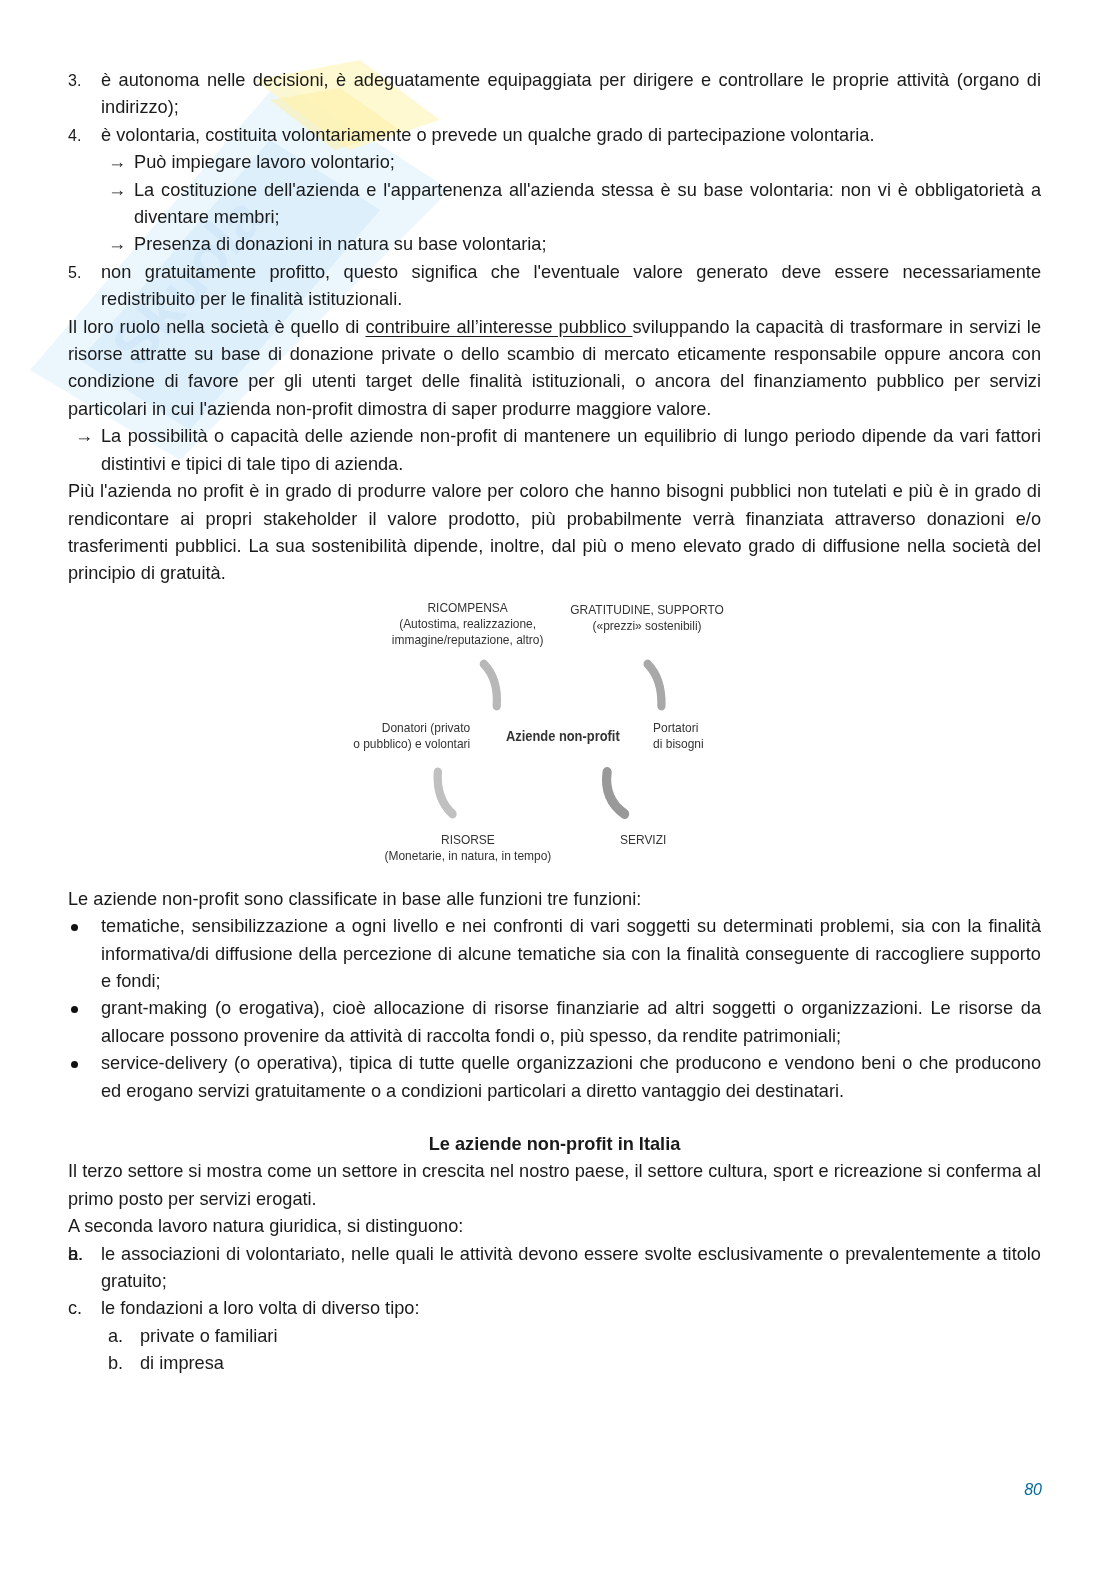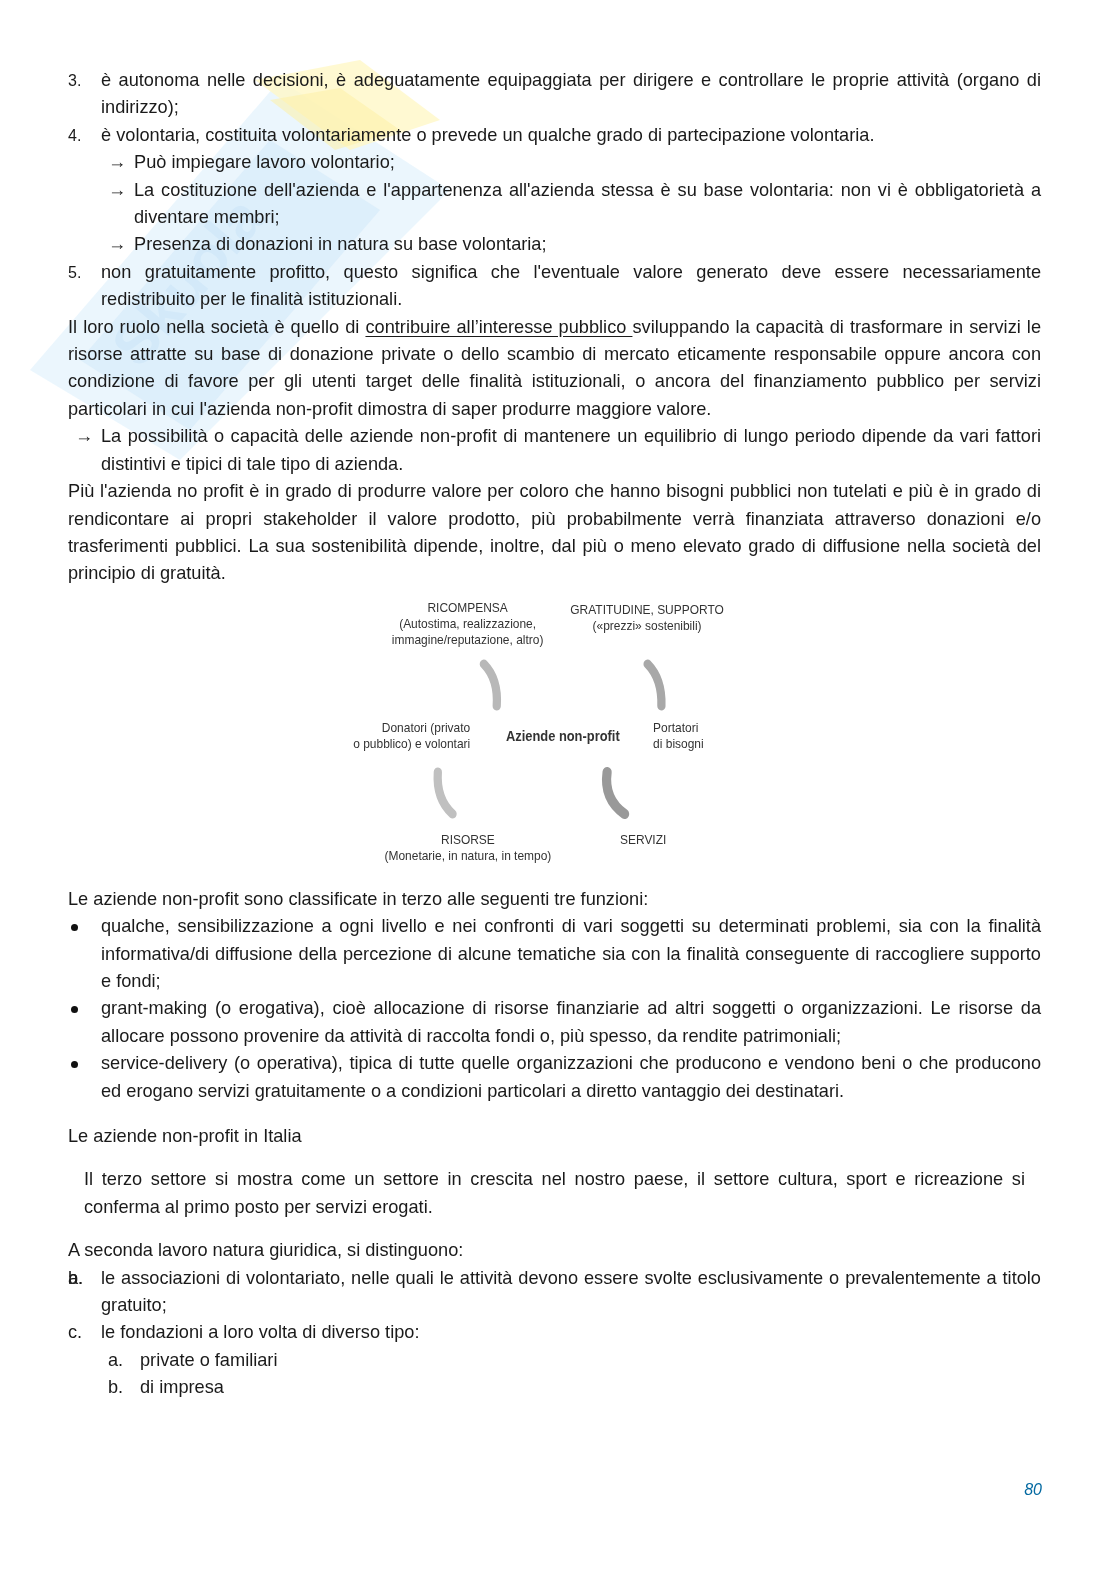--- a/index.html
+++ b/index.html
@@ -19,21 +19,21 @@
     .arrow-item { position: relative; padding-left: 66px; }
     .arrow-item .arr { position: absolute; left: 40px; top: 0; }
     .arrow-item.top { padding-left: 33px; }
     .arrow-item.top .arr { left: 7px; }
     .bullet-item { position: relative; padding-left: 33px; }
     .bullet-item .dot { position: absolute; left: 3px; top: 11px; width: 7px; height: 7px; border-radius: 50%; background: #111; }
     .alpha-item { position: relative; padding-left: 33px; }
     .alpha-item .num { position: absolute; left: 0; top: 0; }
     .alpha-sub { position: relative; padding-left: 72px; }
     .alpha-sub .num { position: absolute; left: 40px; top: 0; }
-    .heading { font-weight: normal; margin-top: 18px; }
+    .heading { font-weight: bold; margin-top: 26px; text-align: center; }
 
     .diagram { position: relative; width: 420px; height: 290px; margin: 6px 0 2px 276px;
       font-family: "Liberation Sans", "DejaVu Sans", sans-serif; color: #333; font-size: 13px; line-height: 16px;
       transform: scaleX(0.92); transform-origin: left top; }
     .diagram .lbl { position: absolute; text-align: center; white-space: nowrap; }
     .diagram .center { font-weight: bold; font-size: 14px; }
     .diagram svg { position: absolute; left: 0; top: 0; }
 
     .page-number { position: absolute; right: 74px; top: 1476px; font-style: italic; font-size: 16px; color: #0369a1; }
   </style>
@@ -111,36 +111,36 @@
         <div>Portatori</div>
         <div>di bisogni</div>
       </div>
       <div class="lbl" style="left:44px; top:238px;">
         <div>RISORSE</div>
         <div>(Monetarie, in natura, in tempo)</div>
       </div>
       <div class="lbl" style="left:300px; top:238px;">SERVIZI</div>
     </div>
 
-    <p style="margin:0">Le aziende non-profit sono classificate in terzo alle seguenti tre funzioni:</p>
+    <p style="margin:0">Le aziende non-profit sono classificate in base alle funzioni tre funzioni:</p>
     <div class="bullet-item justify">
       <span class="dot"></span>
-      <b>qualche</b><span>, sensibilizzazione a ogni livello e nei confronti di vari soggetti su determinati problemi, sia con la finalità informativa/di diffusione della percezione di alcune tematiche sia con la finalità conseguente di raccogliere supporto e fondi;</span>
+      <b>tematiche</b><span>, sensibilizzazione a ogni livello e nei confronti di vari soggetti su determinati problemi, sia con la finalità informativa/di diffusione della percezione di alcune tematiche sia con la finalità conseguente di raccogliere supporto e fondi;</span>
     </div>
     <div class="bullet-item justify">
       <span class="dot"></span>
       <b>grant-making</b><span> (o erogativa), cioè allocazione di risorse finanziarie ad altri soggetti o organizzazioni. Le risorse da allocare possono provenire da attività di raccolta fondi o, più spesso, da rendite patrimoniali;</span>
     </div>
     <div class="bullet-item justify">
       <span class="dot"></span>
       <b>service-delivery</b><span> (o operativa), tipica di tutte quelle organizzazioni che producono e vendono beni o che producono ed erogano servizi gratuitamente o a condizioni particolari a diretto vantaggio dei destinatari.</span>
     </div>
 
     <div class="heading">Le aziende non-profit in Italia</div>
-    <p class="justify" style="margin:16px">Il terzo settore si mostra come un settore in crescita nel nostro paese, il settore cultura, sport e ricreazione si conferma al primo posto per servizi erogati.</p>
+    <p class="justify" style="margin:0">Il terzo settore si mostra come un settore in crescita nel nostro paese, il settore cultura, sport e ricreazione si conferma al primo posto per servizi erogati.</p>
     <p style="margin:0">A seconda lavoro natura giuridica, si distinguono:</p>
     <div class="alpha-item justify">
       <span class="num">a.</span>
     </div>
     <div class="alpha-item justify">
       <span class="num">b.</span>
       <span>le associazioni di volontariato, nelle quali le attività devono essere svolte esclusivamente o prevalentemente a titolo gratuito;</span>
     </div>
     <div class="alpha-item justify">
       <span class="num">c.</span>

